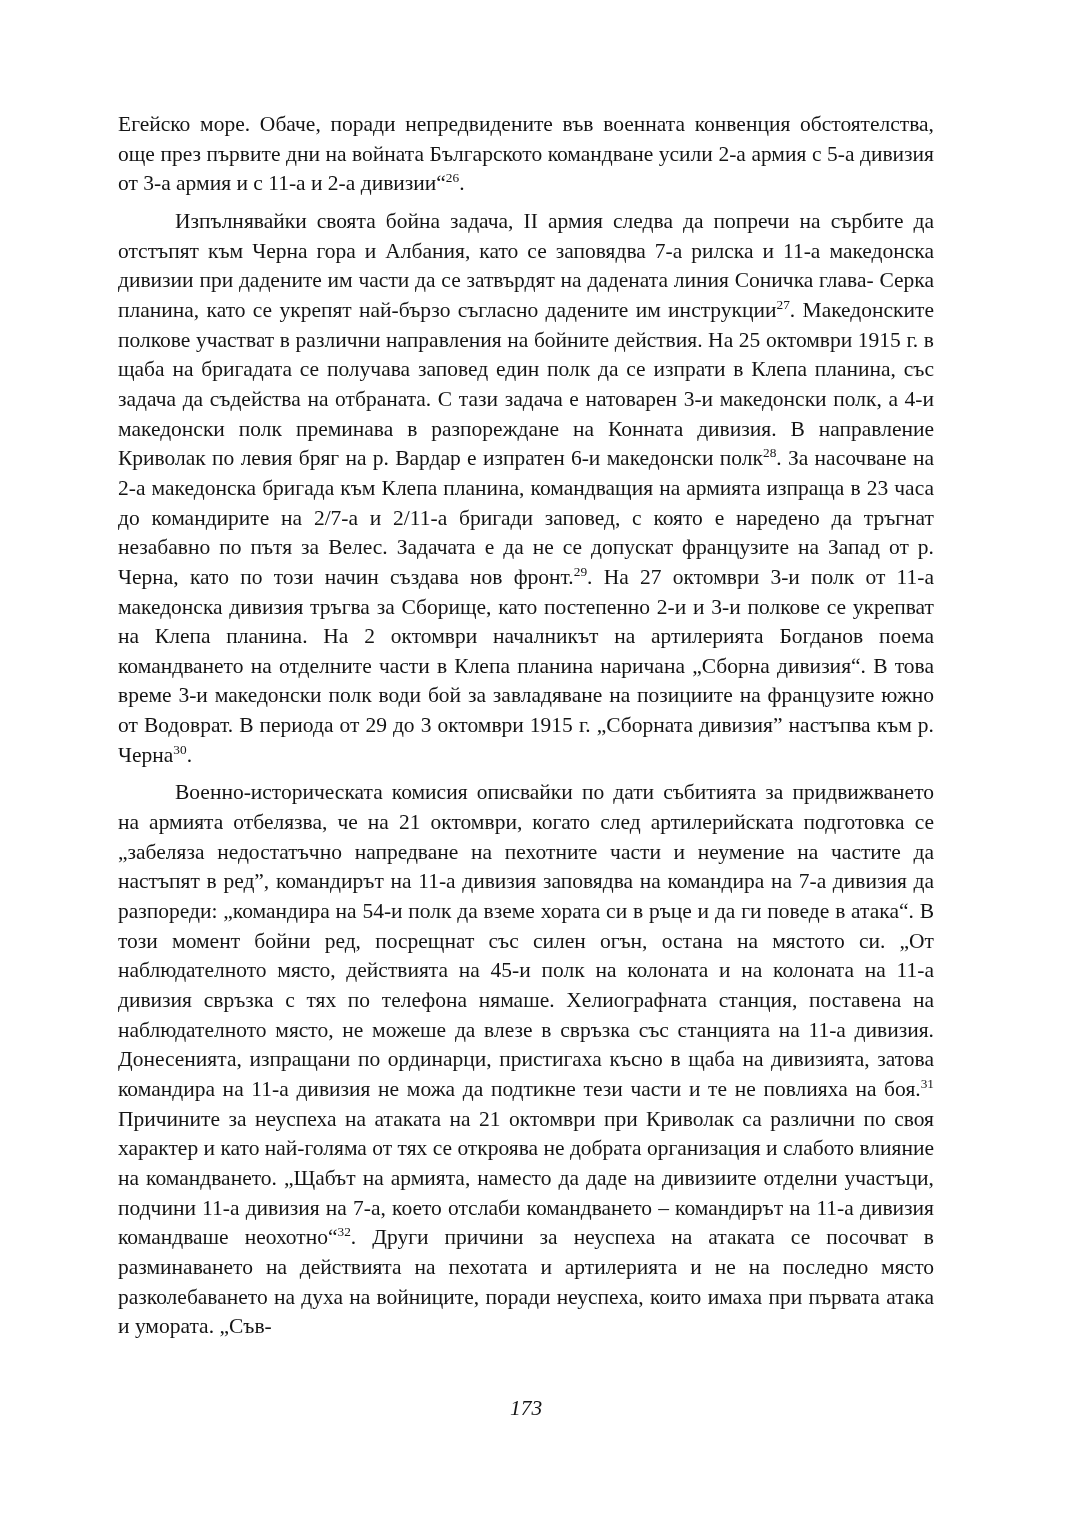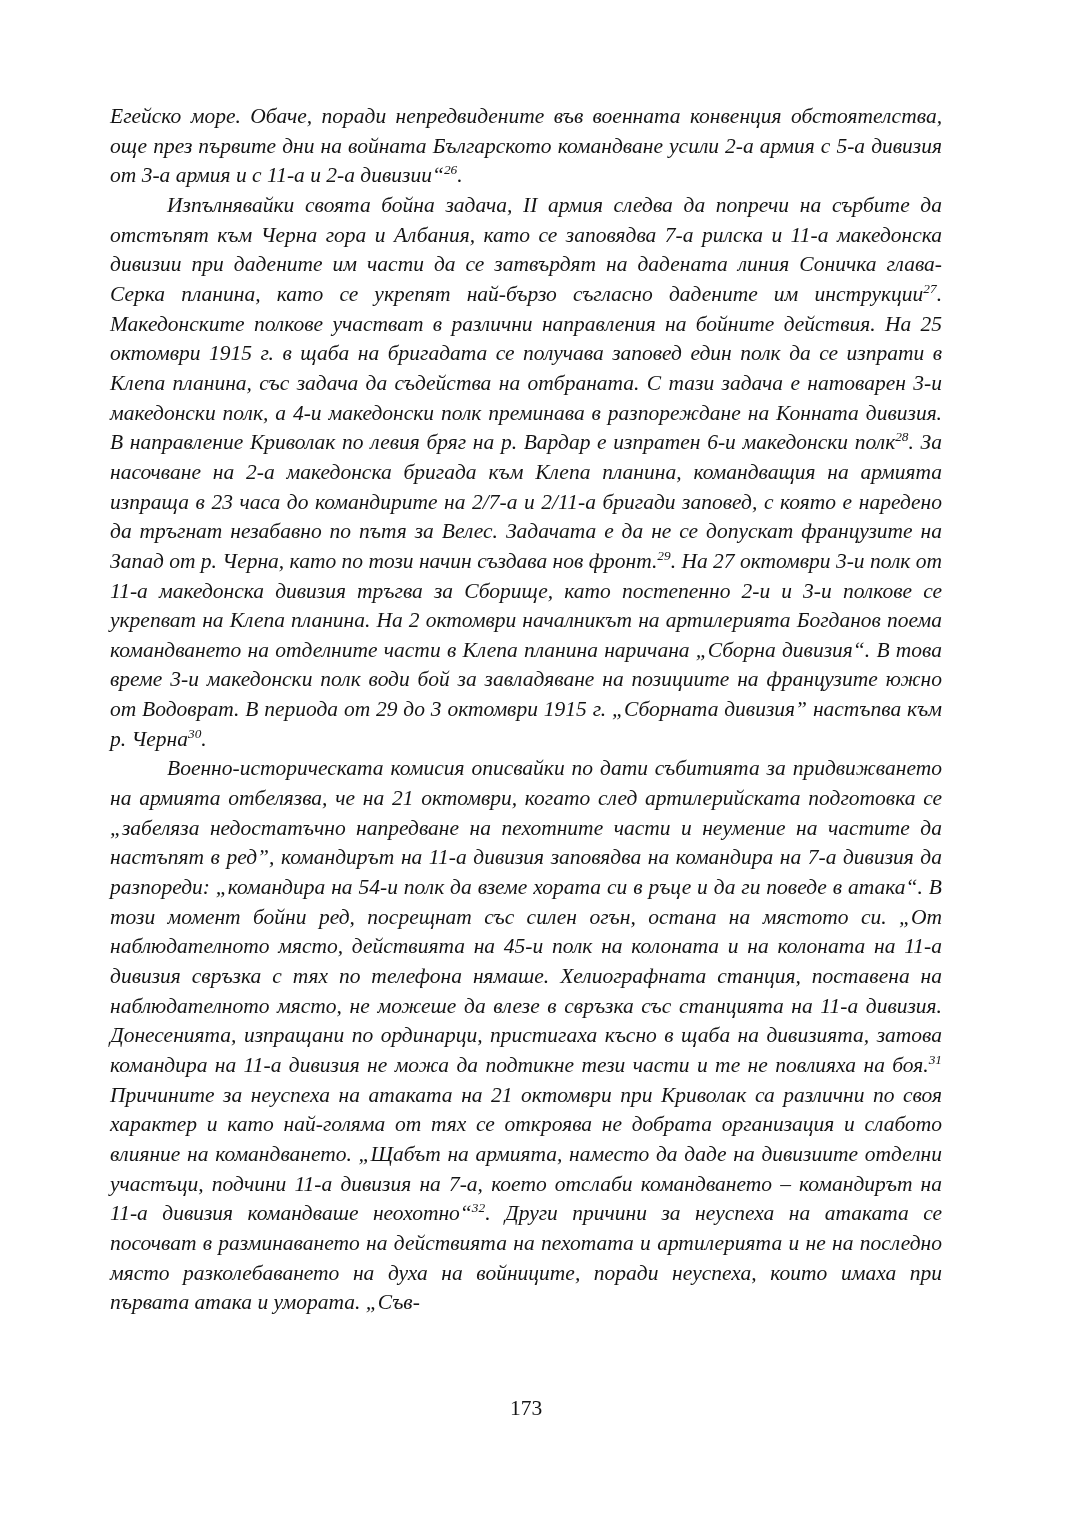--- a/index.html
+++ b/index.html
@@ -18,39 +18,39 @@
   .text-block {
     position: absolute;
     left: 110px;
     top: 102px;
     width: 832px;
     font-size: 21.5px;
     line-height: 29.65px;
     text-align: justify;
   }
   .para {
-    margin: 0;
+    margin: 8px;
     padding: 0;
-    font-style: italic;
   }
   .para.indent {
     text-indent: 57px;
   }
   .para sup {
     font-size: 0.62em;
     line-height: 0;
     vertical-align: super;
   }
   .page-number {
     position: absolute;
     left: 110px;
     top: 1396px;
     width: 832px;
     text-align: center;
     font-size: 21.5px;
+    font-style: italic;
   }
 </style>
 </head>
 <body>
 
 <div class="page">
   <div class="text-block" id="paragraphs">
       <p class="para"><span>Егейско море. Обаче, поради непредвидените във военната конвенция обстоятелства, още през първите дни на войната Българското командване усили 2-а армия с 5-а дивизия от 3-а армия и с 11-а и 2-а дивизии“</span><sup>26</sup><span>.</span></p>
       <p class="para indent"><span>Изпълнявайки своята бойна задача, II армия следва да попречи на сърбите да отстъпят към Черна гора и Албания, като се заповядва 7-а рилска и 11-а македонска дивизии при дадените им части да се затвърдят на дадената линия Соничка глава- Серка планина, като се укрепят най-бързо съгласно дадените им инструкции</span><sup>27</sup><span>. Македонските полкове участват в различни направления на бойните действия. На 25 октомври 1915 г. в щаба на бригадата се получава заповед един полк да се изпрати в Клепа планина, със задача да съдейства на отбраната. С тази задача е натоварен 3-и македонски полк, а 4-и македонски полк преминава в разпореждане на Конната дивизия. В направление Криволак по левия бряг на р. Вардар е изпратен 6-и македонски полк</span><sup>28</sup><span>. За насочване на 2-а македонска бригада към Клепа планина, командващия на армията изпраща в 23 часа до командирите на 2/7-а и 2/11-а бригади заповед, с която е наредено да тръгнат незабавно по пътя за Велес. Задачата е да не се допускат французите на Запад от р. Черна, като по този начин създава нов фронт.</span><sup>29</sup><span>. На 27 октомври 3-и полк от 11-а македонска дивизия тръгва за Сборище, като постепенно 2-и и 3-и полкове се укрепват на Клепа планина. На 2 октомври началникът на артилерията Богданов поема командването на отделните части в Клепа планина наричана „Сборна дивизия“. В това време 3-и македонски полк води бой за завладяване на позициите на французите южно от Водоврат. В периода от 29 до 3 октомври 1915 г. „Сборната дивизия” настъпва към р. Черна</span><sup>30</sup><span>.</span></p>
       <p class="para indent"><span>Военно-историческата комисия описвайки по дати събитията за придвижването на армията отбелязва, че на 21 октомври, когато след артилерийската подготовка се „забеляза недостатъчно напредване на пехотните части и неумение на частите да настъпят в ред”, командирът на 11-а дивизия заповядва на командира на 7-а дивизия да разпореди: „командира на 54-и полк да вземе хората си в ръце и да ги поведе в атака“. В този момент бойни ред, посрещнат със силен огън, остана на мястото си. „От наблюдателното място, действията на 45-и полк на колоната и на колоната на 11-а дивизия свръзка с тях по телефона нямаше. Хелиографната станция, поставена на наблюдателното място, не можеше да влезе в свръзка със станцията на 11-а дивизия. Донесенията, изпращани по ординарци, пристигаха късно в щаба на дивизията, затова командира на 11-а дивизия не можа да подтикне тези части и те не повлияха на боя.</span><sup>31</sup><span> Причините за неуспеха на атаката на 21 октомври при Криволак са различни по своя характер и като най-голяма от тях се откроява не добрата организация и слабото влияние на командването. „Щабът на армията, наместо да даде на дивизиите отделни участъци, подчини 11-а дивизия на 7-а, което отслаби командването – командирът на 11-а дивизия командваше неохотно“</span><sup>32</sup><span>. Други причини за неуспеха на атаката се посочват в разминаването на действията на пехотата и артилерията и не на последно място разколебаването на духа на войниците, поради неуспеха, които имаха при първата атака и умората. „Съв-</span></p>

